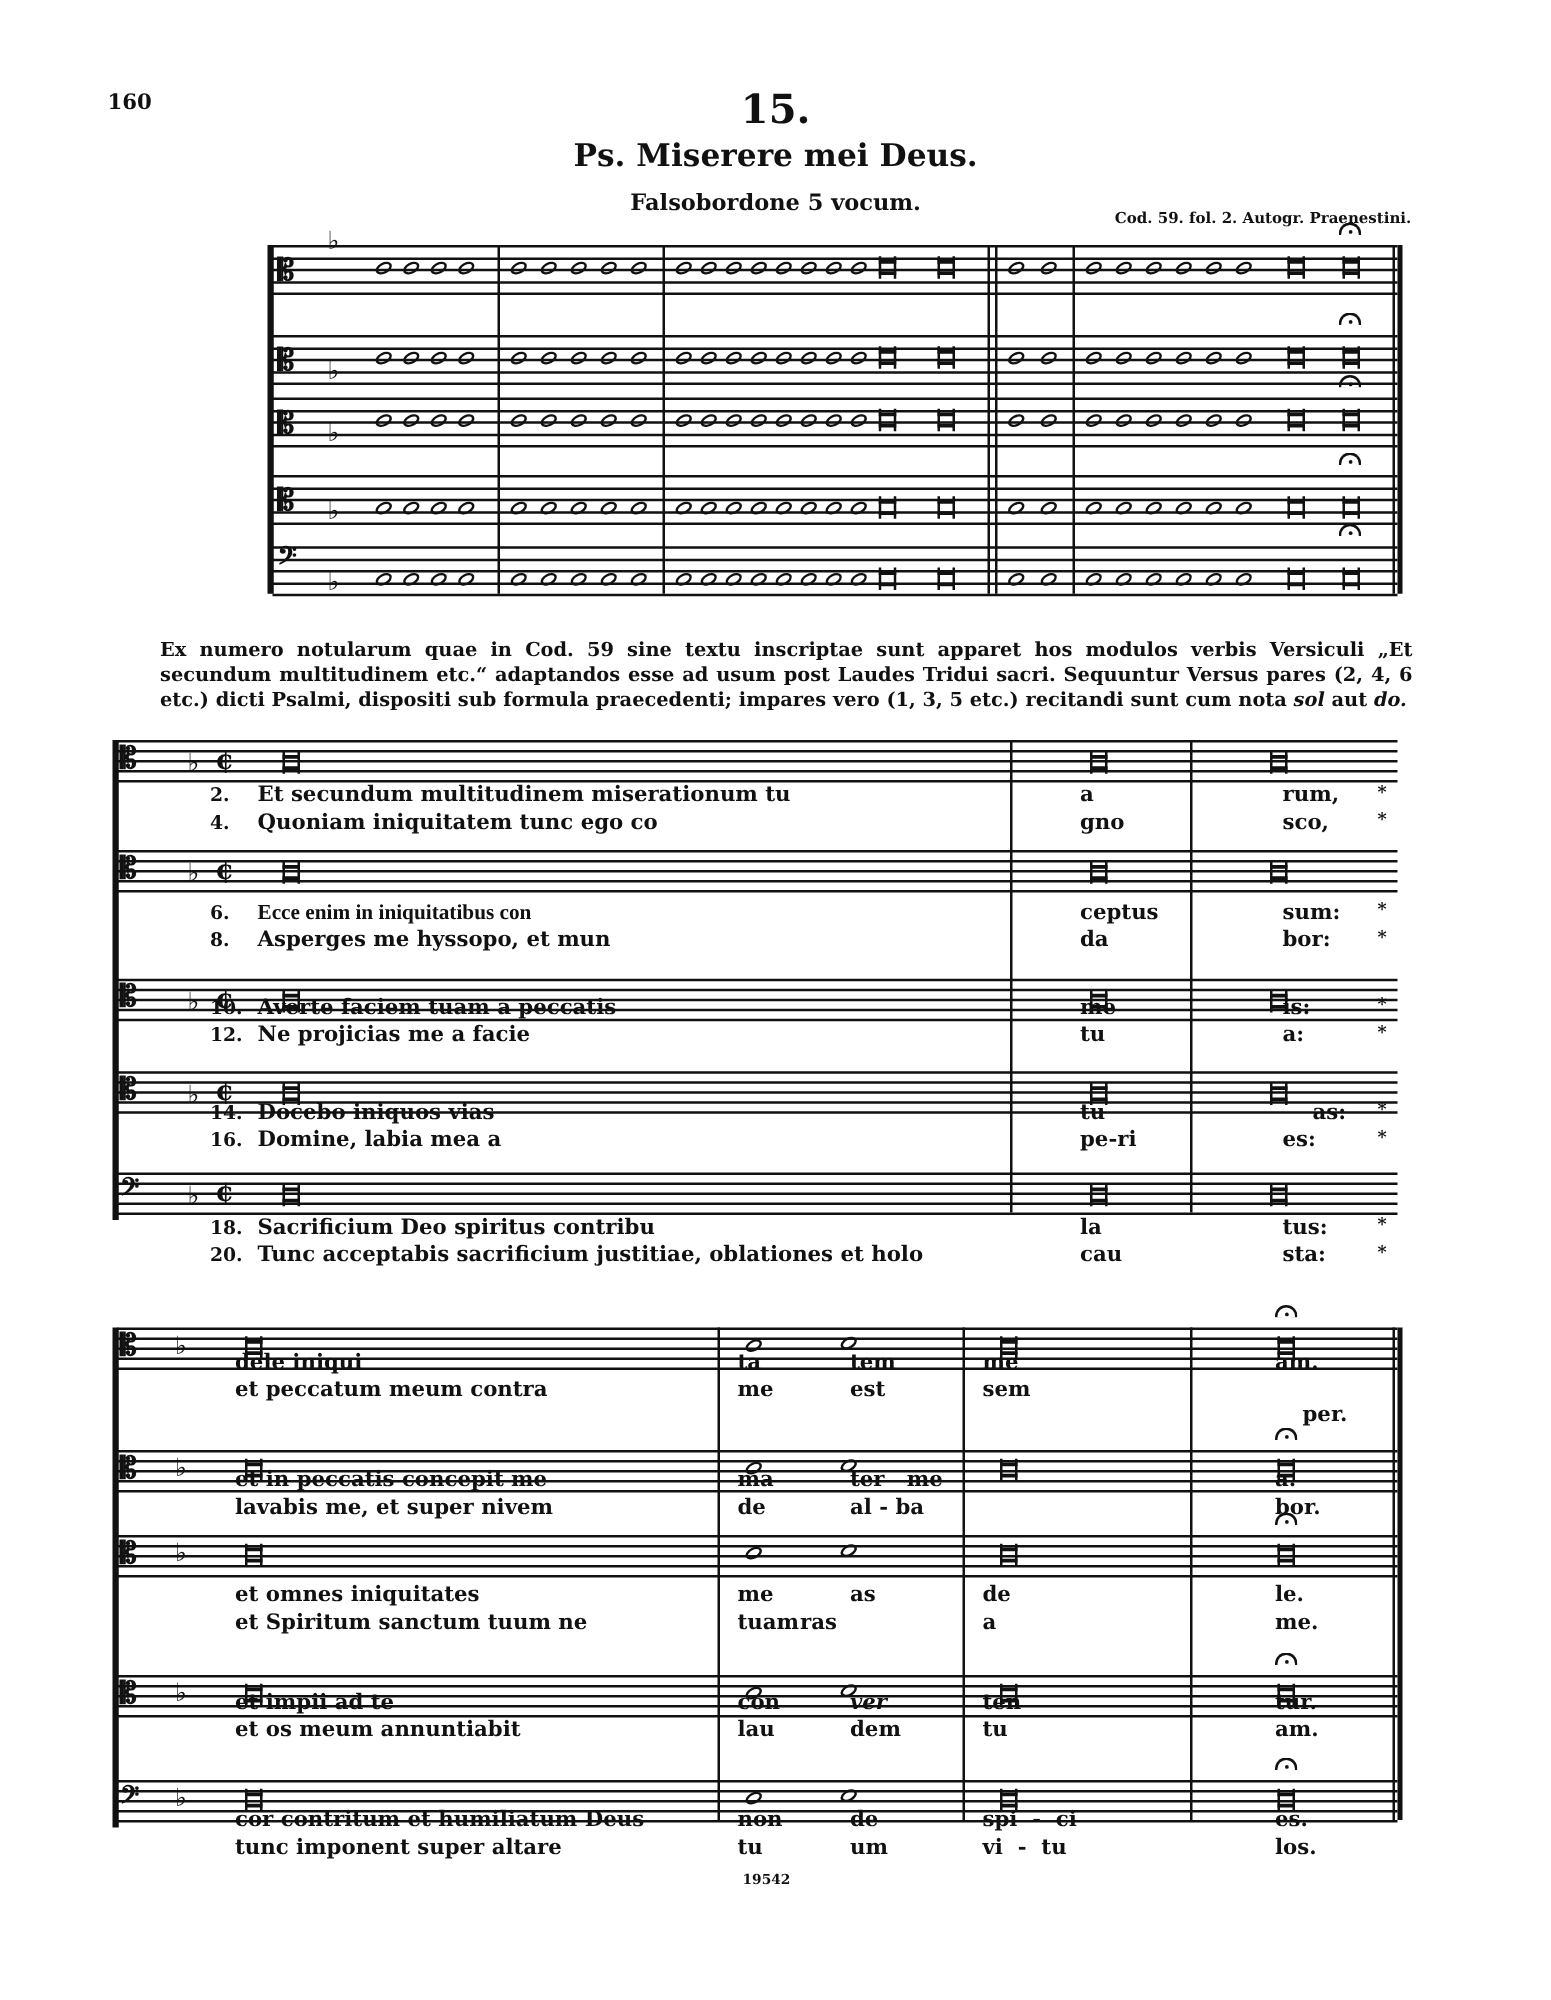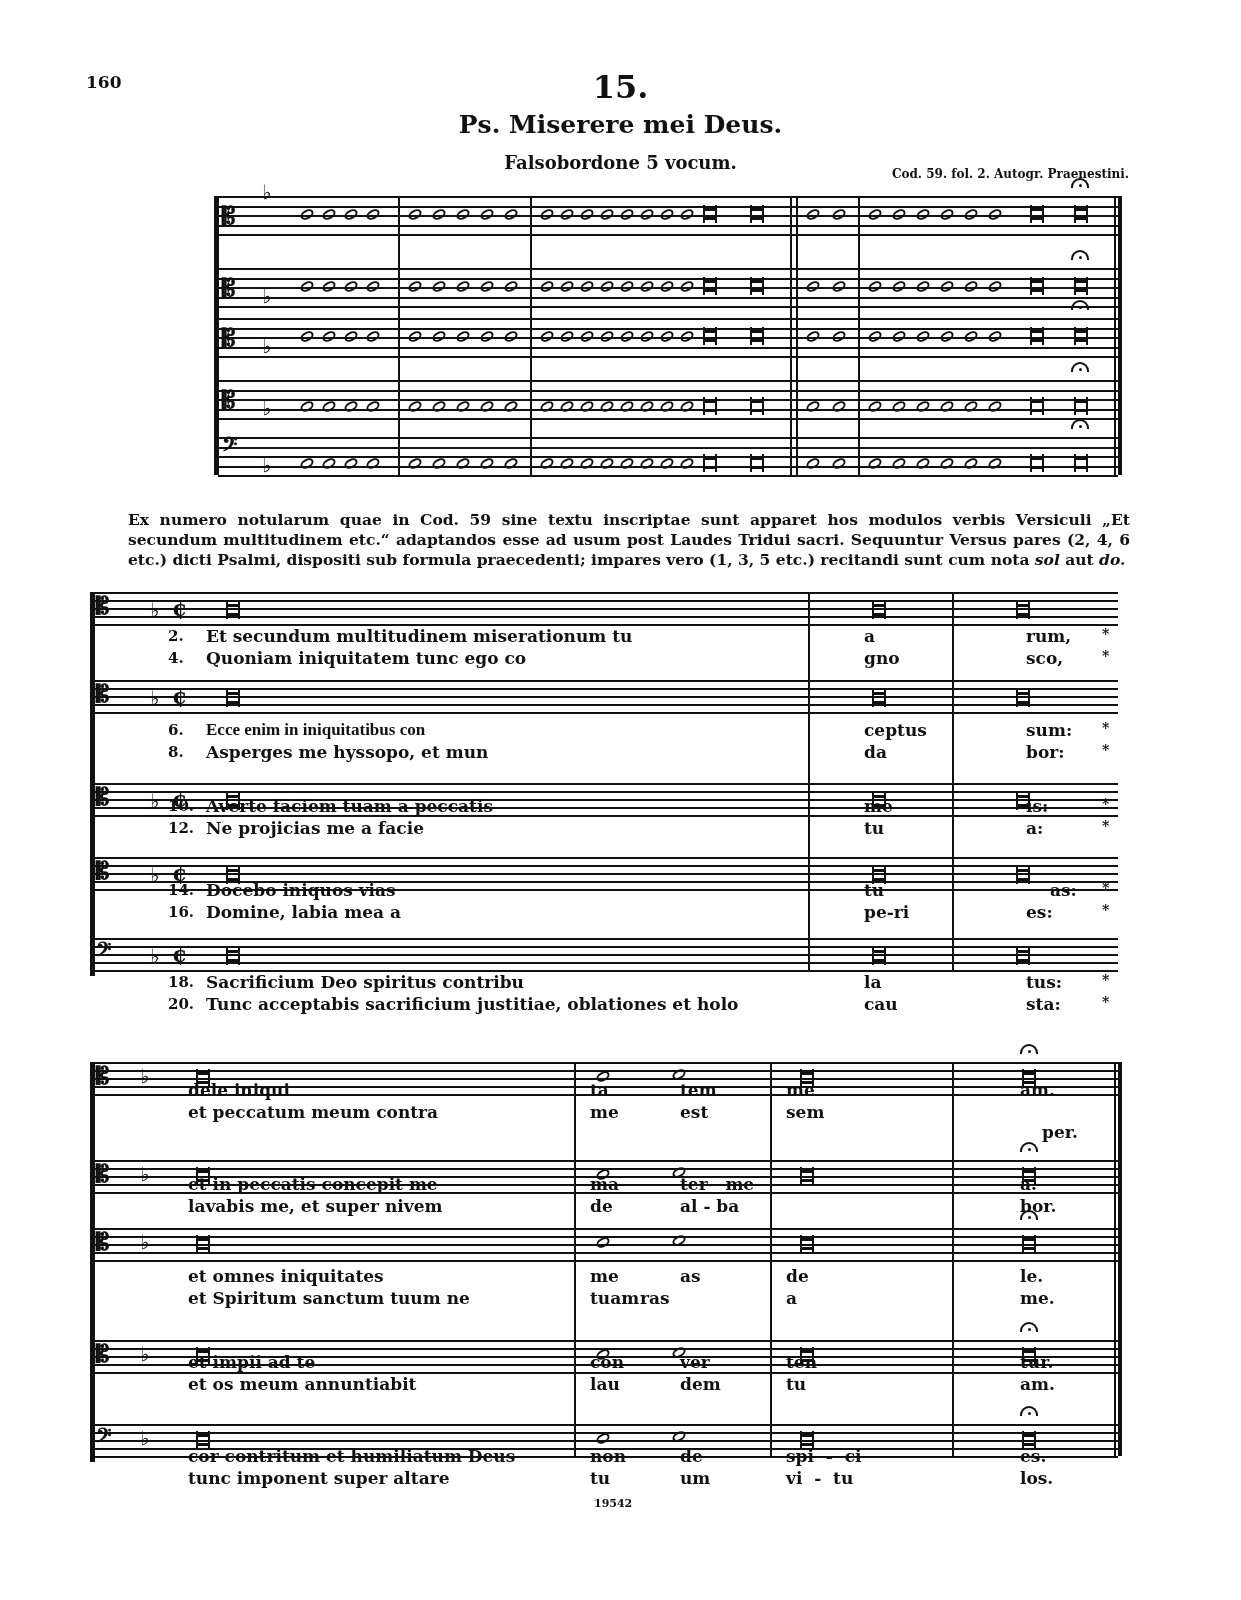--- a/index.html
+++ b/index.html
@@ -438,21 +438,21 @@
     <div class="lyric" style="left: 680px; top: 1266px;">as</div>
     <div class="lyric" style="left: 786px; top: 1266px;">de</div>
     <div class="lyric" style="left: 1020px; top: 1266px;">le.</div>
     <div class="lyric" style="left: 188px; top: 1288px;">et Spiritum sanctum tuum ne</div>
     <div class="lyric" style="left: 590px; top: 1288px;">tuam</div>
     <div class="lyric" style="left: 640px; top: 1288px;">ras</div>
     <div class="lyric" style="left: 786px; top: 1288px;">a</div>
     <div class="lyric" style="left: 1020px; top: 1288px;">me.</div>
     <div class="lyric" style="left: 188px; top: 1352px;">et impii ad te</div>
     <div class="lyric" style="left: 590px; top: 1352px;">con</div>
-    <div class="lyric" style="left: 680px; top: 1352px;">ver</div>
+    <div class="lyric" style="left: 680px; top: 1352px; font-style: italic;">ver</div>
     <div class="lyric" style="left: 786px; top: 1352px;">ten</div>
     <div class="lyric" style="left: 1020px; top: 1352px;">tur.</div>
     <div class="lyric" style="left: 188px; top: 1374px;">et os meum annuntiabit</div>
     <div class="lyric" style="left: 590px; top: 1374px;">lau</div>
     <div class="lyric" style="left: 680px; top: 1374px;">dem</div>
     <div class="lyric" style="left: 786px; top: 1374px;">tu</div>
     <div class="lyric" style="left: 1020px; top: 1374px;">am.</div>
     <div class="lyric" style="left: 188px; top: 1446px;">cor contritum et humiliatum Deus</div>
     <div class="lyric" style="left: 590px; top: 1446px;">non</div>
     <div class="lyric" style="left: 680px; top: 1446px;">de</div>

